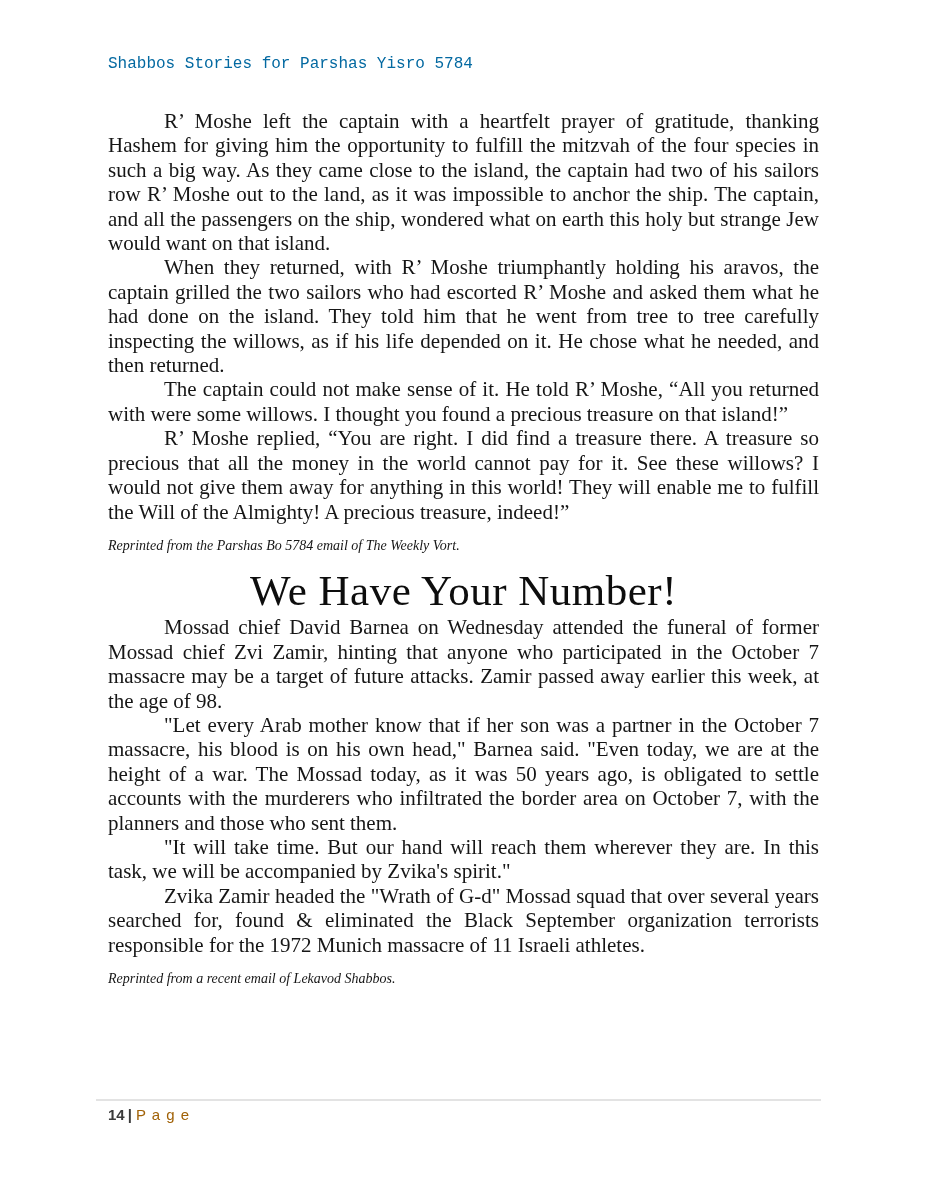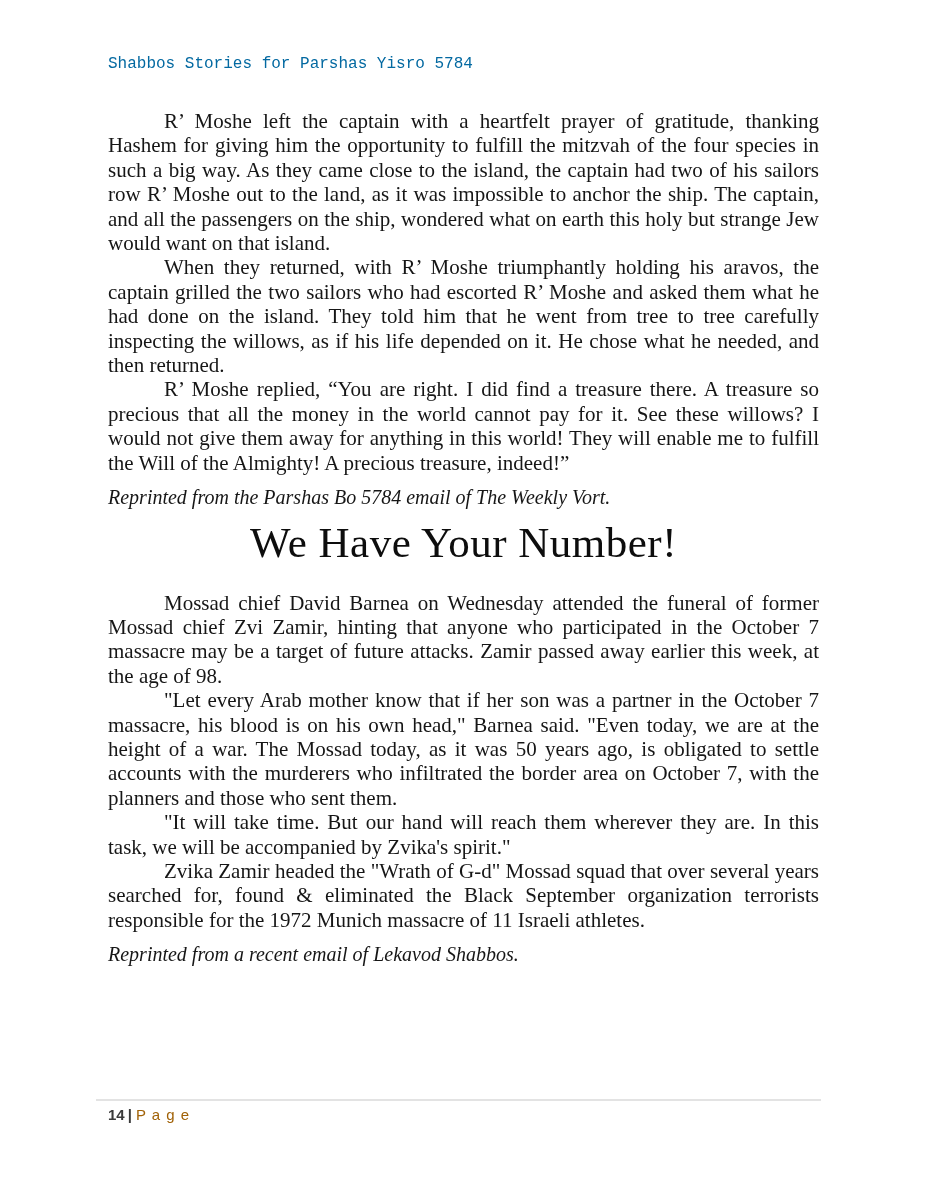--- a/index.html
+++ b/index.html
@@ -29,36 +29,36 @@
   p.body {
     margin: 0;
     font-size: 21px;
     line-height: 24.4px;
     text-align: justify;
     hyphens: none;
   }
   p.indent { text-indent: 56px; }
   p.source {
     margin: 10px 0 0 0;
-    font-size: 20px;
+    font-size: 14px;
     line-height: 24.4px;
     font-style: italic;
     text-align: left;
   }
   p.source-gap { margin-top: 10px; }
   h1.story-title {
     margin: 9px 0 0 0;
     font-size: 43px;
     line-height: 48px;
     font-weight: normal;
     text-align: center;
     color: #0d0d0d;
     letter-spacing: 0.5px;
   }
-  p.first-after-title { margin-top: 24px; }
+  p.first-after-title { }
   .footer-rule {
     position: absolute;
     left: 96px;
     top: 1099px;
     width: 725px;
     border-top: 2px solid #e3e3e3;
   }
   .doc-footer {
     position: absolute;
     left: 108px;
@@ -75,20 +75,21 @@
 
 <div class="page">
 
   <div class="doc-header">
     <span>Shabbos Stories for Parshas Yisro 5784</span>
   </div>
 
   <div class="content">
     <p class="body indent">R’ Moshe left the captain with a heartfelt prayer of gratitude, thanking Hashem for giving him the opportunity to fulfill the mitzvah of the four species in such a big way. As they came close to the island, the captain had two of his sailors row R’ Moshe out to the land, as it was impossible to anchor the ship. The captain, and all the passengers on the ship, wondered what on earth this holy but strange Jew would want on that island.</p>
     <p class="body indent">When they returned, with R’ Moshe triumphantly holding his aravos, the captain grilled the two sailors who had escorted R’ Moshe and asked them what he had done on the island. They told him that he went from tree to tree carefully inspecting the willows, as if his life depended on it. He chose what he needed, and then returned.</p>
+    <p class="body indent">The captain could not make sense of it. He told R’ Moshe, “All you returned with were some willows. I thought you found a precious treasure on that island!”</p>
     <p class="body indent">R’ Moshe replied, “You are right. I did find a treasure there. A treasure so precious that all the money in the world cannot pay for it. See these willows? I would not give them away for anything in this world! They will enable me to fulfill the Will of the Almighty! A precious treasure, indeed!”</p>
     <p class="source">Reprinted from the Parshas Bo 5784 email of The Weekly Vort.</p>
 
     <h1 class="story-title">We Have Your Number!</h1>
 
     <p class="body indent first-after-title">Mossad chief David Barnea on Wednesday attended the funeral of former Mossad chief Zvi Zamir, hinting that anyone who participated in the October 7 massacre may be a target of future attacks. Zamir passed away earlier this week, at the age of 98.</p>
     <p class="body indent">"Let every Arab mother know that if her son was a partner in the October 7 massacre, his blood is on his own head," Barnea said. "Even today, we are at the height of a war. The Mossad today, as it was 50 years ago, is obligated to settle accounts with the murderers who infiltrated the border area on October 7, with the planners and those who sent them.</p>
     <p class="body indent">"It will take time. But our hand will reach them wherever they are. In this task, we will be accompanied by Zvika's spirit."</p>
     <p class="body indent">Zvika Zamir headed the "Wrath of G-d" Mossad squad that over several years searched for, found &amp; eliminated the Black September organization terrorists responsible for the 1972 Munich massacre of 11 Israeli athletes.</p>
     <p class="source source-gap">Reprinted from a recent email of Lekavod Shabbos.</p>

